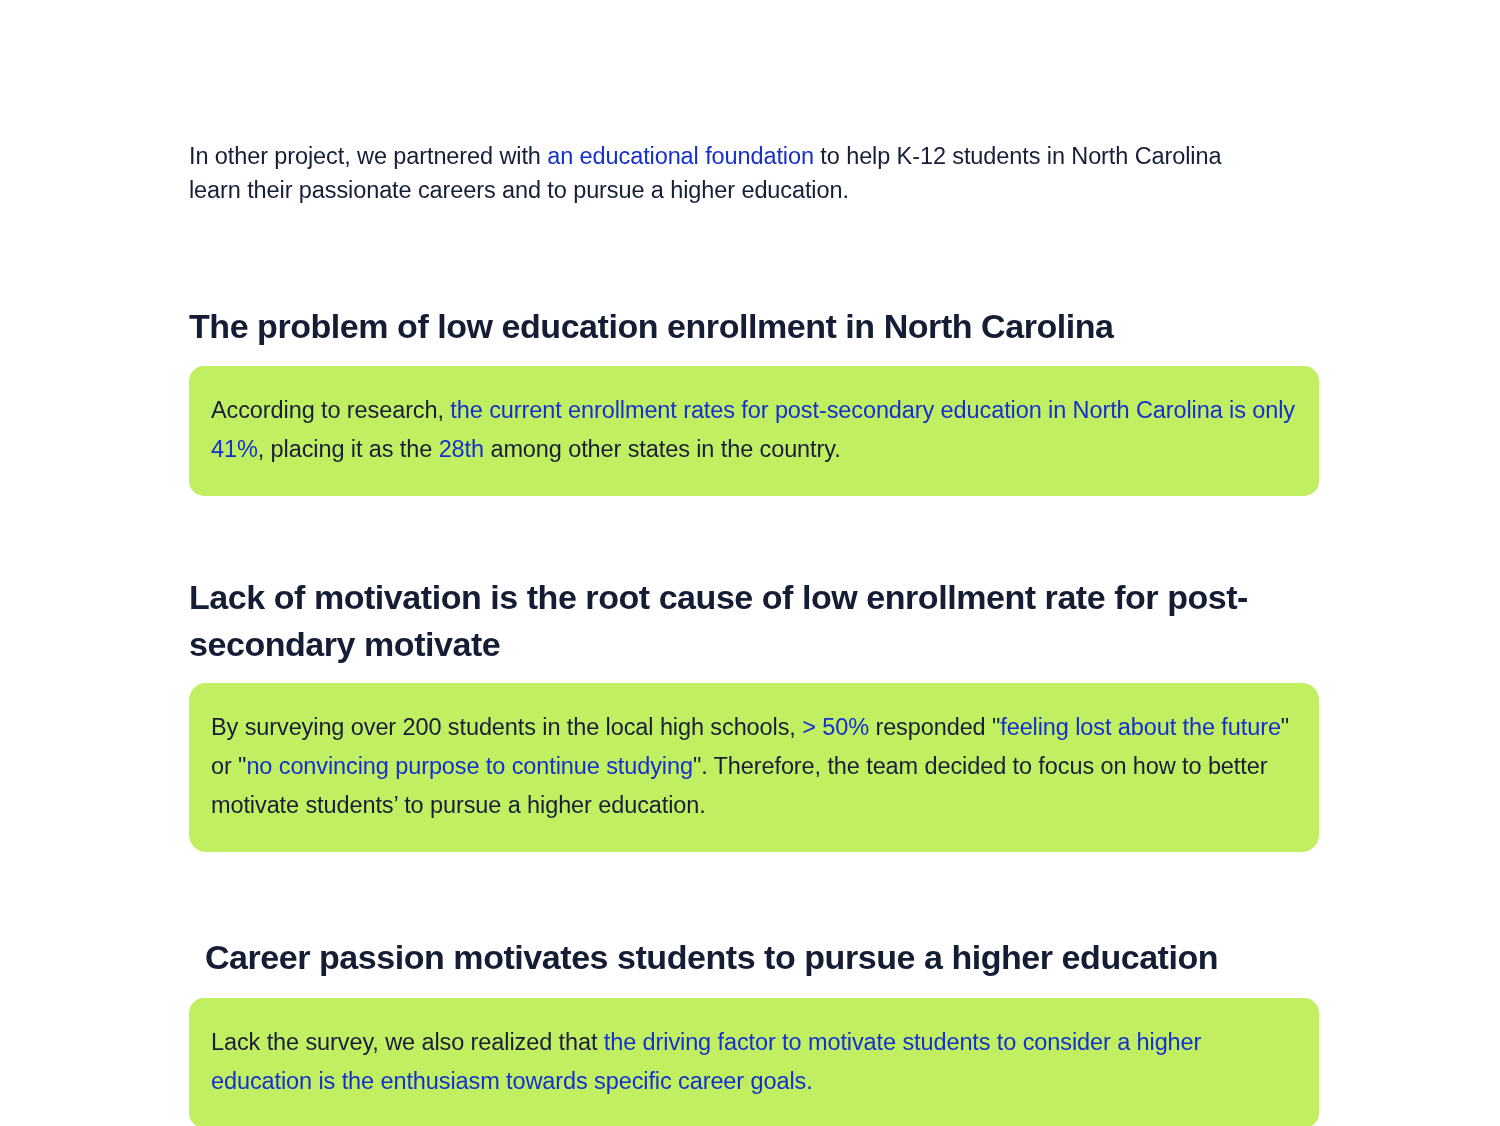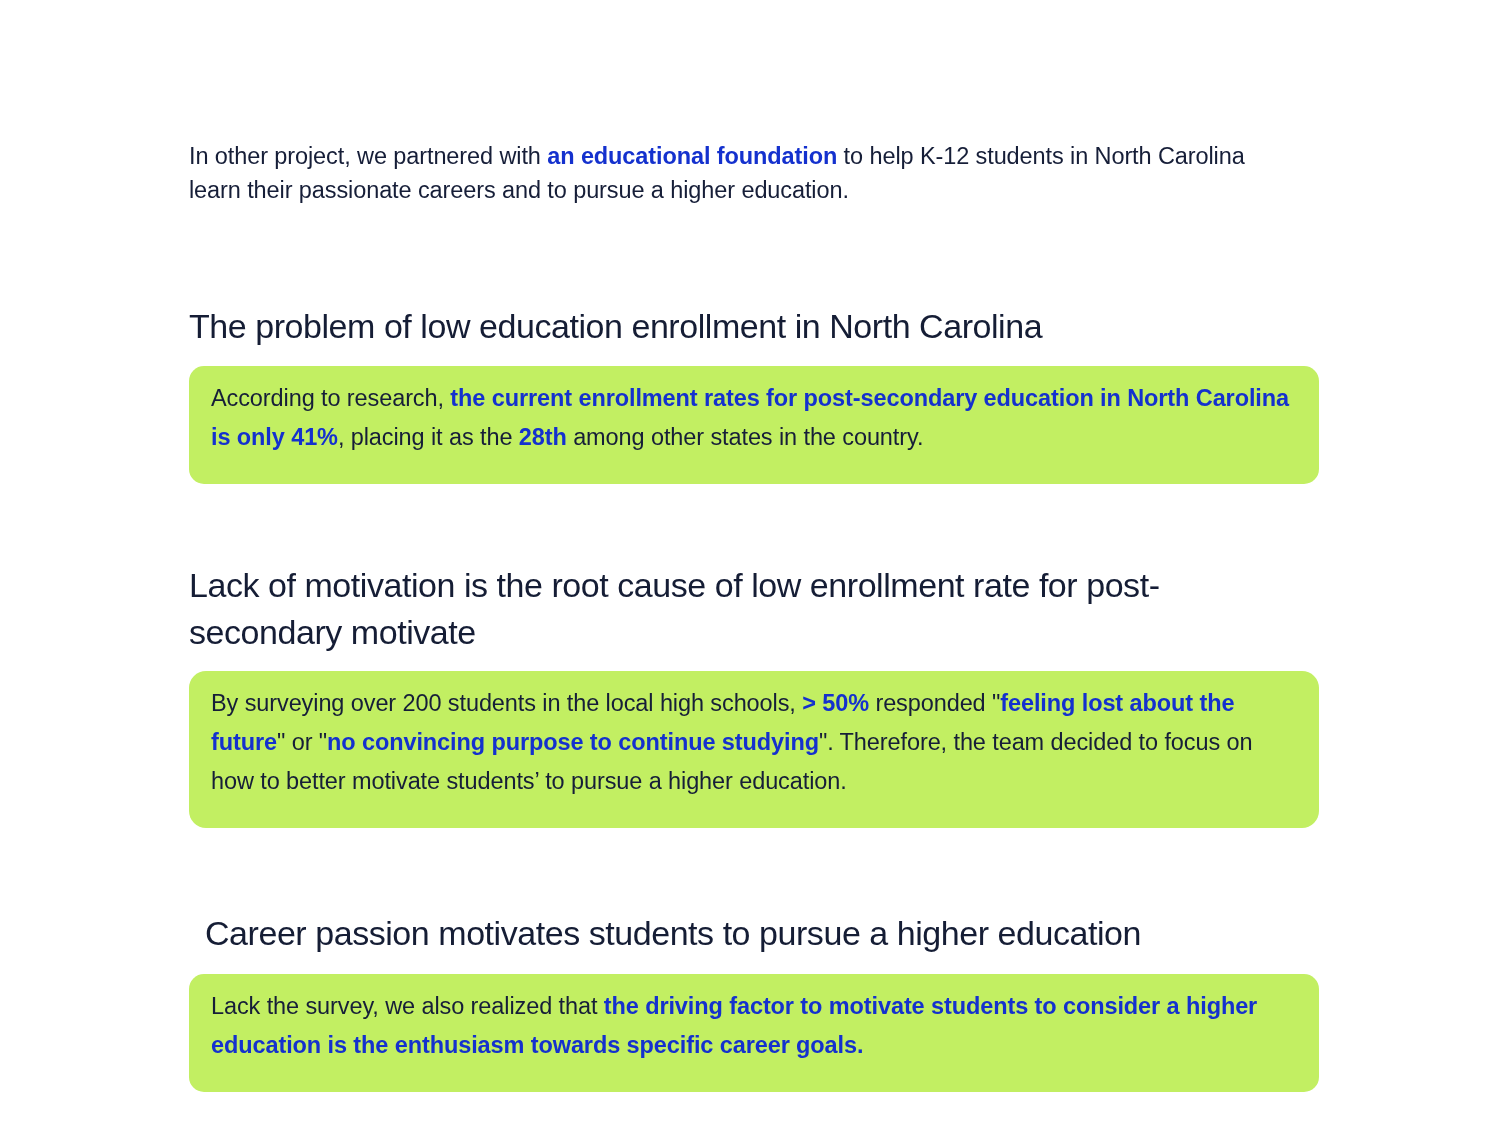--- a/index.html
+++ b/index.html
@@ -38,56 +38,56 @@
     color: #161E38;
     letter-spacing: -0.1px;
     width: 1090px;
     margin: 0;
   }
 
   
   .heading {
     font-size: 34px;
     line-height: 47px;
-    font-weight: 400;
+    font-weight: 700;
     color: #151D35;
     letter-spacing: -0.45px;
     margin: 0;
     width: 1100px;
   }
 
   .sec-1-head { margin-top: 96px; }
   .sec-2-head { margin-top: 78px; }
   .sec-3-head { margin-top: 82px; margin-left: 16px; }
 
   
   .callout {
     background: #C2EF62;
     border-radius: 15px;
     width: 1130px;
     box-sizing: border-box;
-    padding: 13px 22px 27px 22px;
+    padding: 25px 22px 27px 22px;
     margin-top: 16px;
   }
   .callout.box-2 { margin-top: 15px; border-radius: 17px; }
   .callout.box-3 { margin-top: 17px; }
 
   .callout p {
     margin: 0;
     font-size: 23.5px;
     line-height: 39px;
     font-weight: 400;
     color: #161E38;
     letter-spacing: -0.1px;
   }
 
   
   .accent {
     color: #1431CE;
-    font-weight: 700;
+    font-weight: 400;
   }
 </style>
 </head>
 <body>
 
 <div class="page">
   <div class="content">
 
     <p class="intro"><span>In other project, we partnered with </span><span class="accent">an educational foundation</span><span> to help K-12 students in North Carolina learn their passionate careers and to pursue a higher education.</span></p>
 

